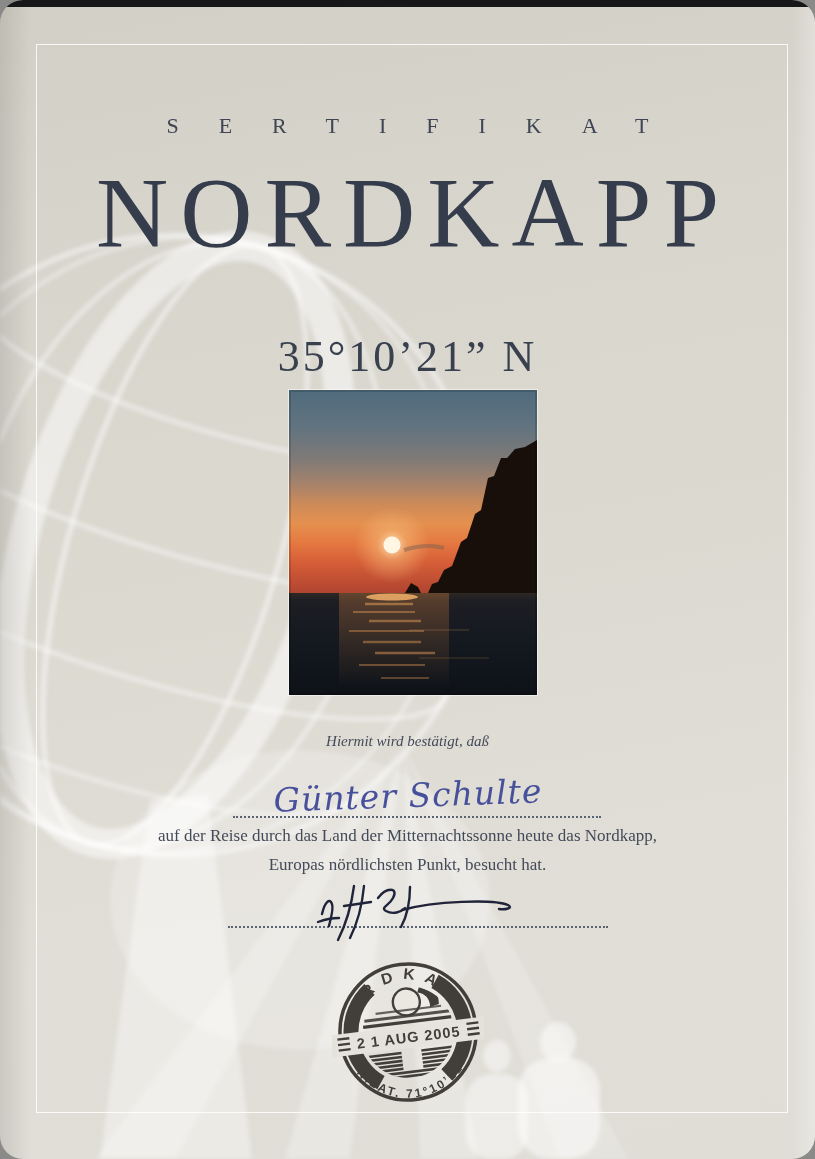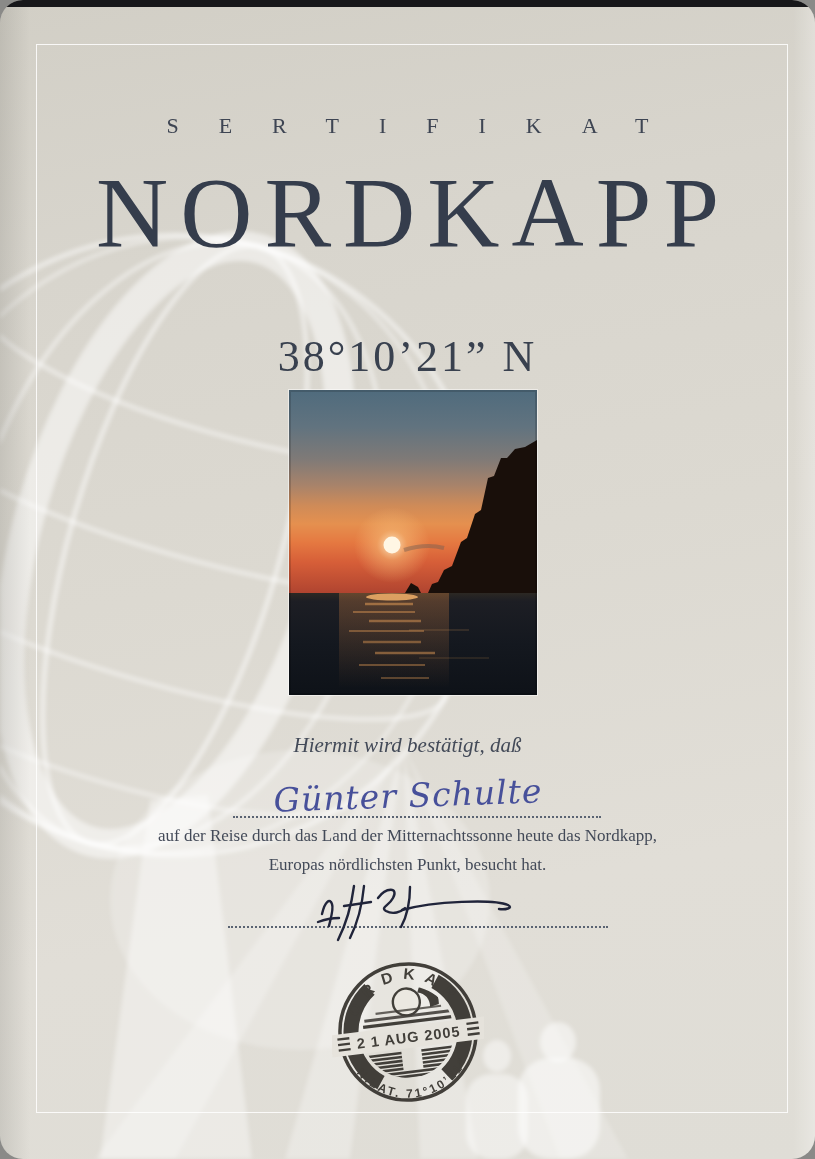--- a/index.html
+++ b/index.html
@@ -19,21 +19,21 @@
     border:1.5px solid rgba(255,255,255,.85);z-index:2;}
   .kicker{position:absolute;top:113px;left:0;width:100%;text-align:center;z-index:3;
     font-size:22px;letter-spacing:40px;text-indent:40px;color:#3e4553;}
   .title{position:absolute;top:163px;left:0;width:100%;text-align:center;z-index:3;
     font-size:100px;line-height:100px;letter-spacing:12px;text-indent:12px;color:#353d4c;}
   .coords{position:absolute;top:331px;left:0;width:100%;text-align:center;z-index:3;
     font-size:44px;letter-spacing:3px;color:#39414f;}
   .photo{position:absolute;left:289px;top:390px;width:248px;height:305px;z-index:3;
     box-shadow:0 0 0 1px rgba(255,255,255,.5);}
   .intro{position:absolute;top:733px;left:0;width:100%;text-align:center;z-index:3;
-    font-style:italic;font-size:21px;color:#434a58;}
+    font-style:italic;font-size:15px;color:#434a58;}
   .dotline{position:absolute;height:44px;border-bottom:2px dotted #5a6372;z-index:3;}
   .name-line{left:233px;top:772px;width:368px;}
   .sig-line{left:228px;top:882px;width:380px;}
   .name{position:absolute;left:248px;top:776px;width:320px;text-align:center;z-index:4;
     font-family:"DejaVu Serif", serif;font-style:italic;font-size:33px;letter-spacing:1px;
     color:#47509a;transform:rotate(-2deg);}
   .body-text{position:absolute;left:0;width:100%;text-align:center;z-index:3;
     font-size:17px;color:#434a58;}
   .body1{top:826px;} .body2{top:855px;}
   .sig-svg{position:absolute;left:300px;top:874px;z-index:4;}
@@ -73,21 +73,21 @@
     </g>
   </svg>
 
   <div class="scan-top"></div>
   <div class="edge-left"></div>
   <div class="edge-right"></div>
   <div class="frame"></div>
 
   <div class="kicker">SERTIFIKAT</div>
   <div class="title">NORDKAPP</div>
-  <div class="coords">38°10’21” N</div>
+  <div class="coords">35°10’21” N</div>
 
   <div class="photo">
     <svg width="248" height="305" viewBox="0 0 248 305">
       <defs>
         <linearGradient id="sky" x1="0" y1="0" x2="0" y2="1">
           <stop offset="0" stop-color="#4f6b7d"></stop>
             <stop offset=".18" stop-color="#61737f"></stop>
           <stop offset=".34" stop-color="#7f7a77"></stop>
             <stop offset=".47" stop-color="#a8836a"></stop>
           <stop offset=".57" stop-color="#cf8b58"></stop>

